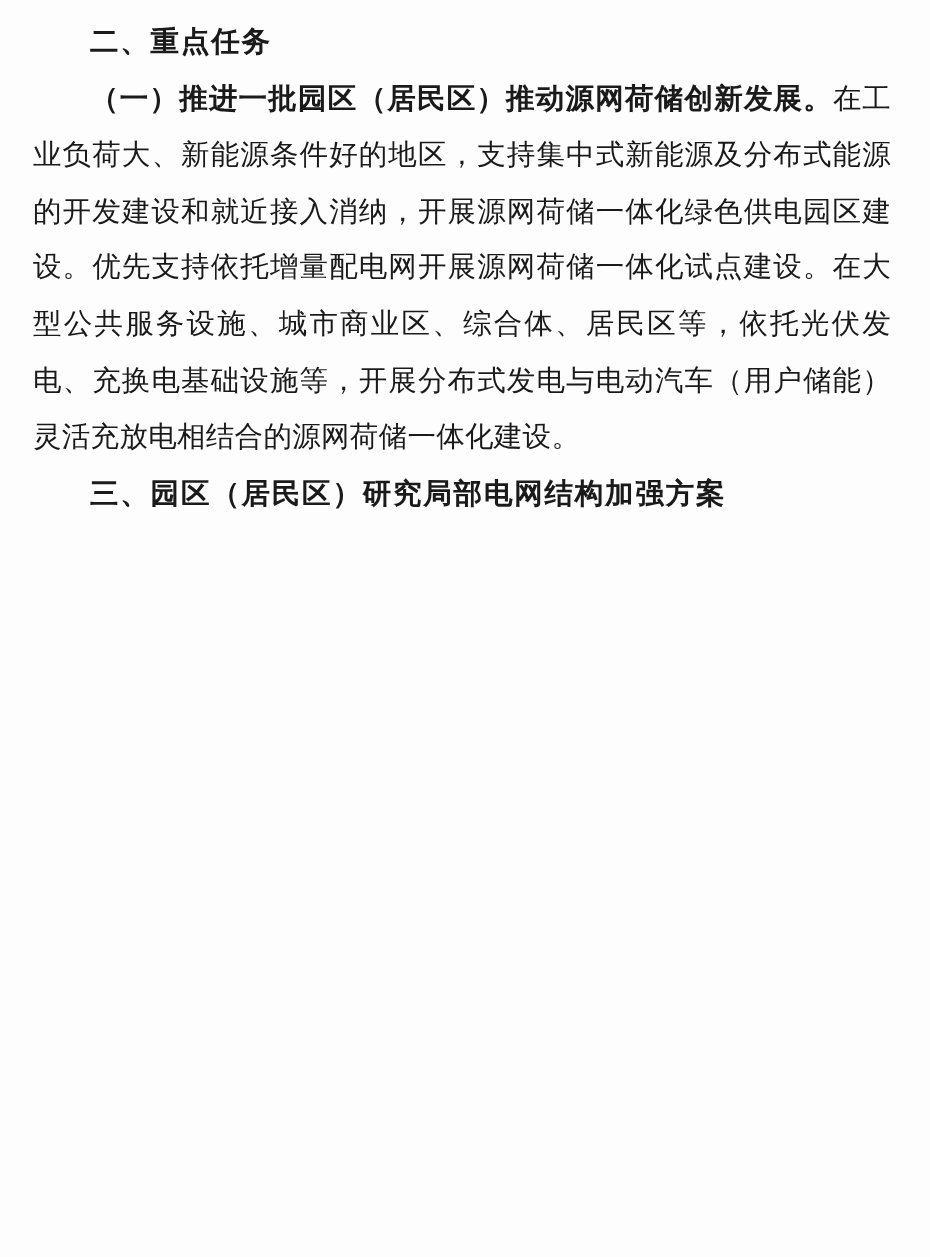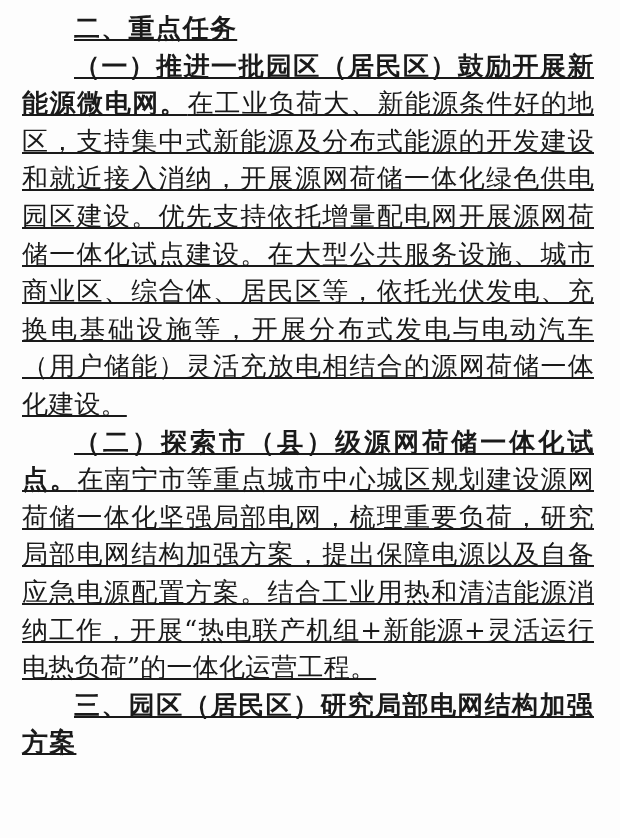--- a/index.html
+++ b/index.html
@@ -16,26 +16,25 @@
   }
   .page {
     position: relative;
     width: 620px;
     height: 838px;
     box-sizing: border-box;
     padding: 10px 26px 0 22px;
     background: #fdfdfd;
   }
   .doc-body {
-    font-size: 26px;
+    font-size: 19px;
     line-height: 37.6px;
     text-align: justify;
     text-justify: inter-ideograph;
     letter-spacing: 0.2px;
-    text-decoration: underline;
   }
   p {
     margin: 0;
     text-indent: 2em;
   }
   .heading {
     font-weight: bold;
     letter-spacing: 1.2px;
   }
   .sub-lead {
@@ -51,21 +50,20 @@
   }
 </style>
 </head>
 <body>
 
 <div class="page">
   <div class="doc-body">
 
     <p class="heading">二、重点任务</p>
 
-    <p><span class="sub-lead">（一）推进一批园区（居民区）鼓励开展新能源微电网。</span><span class="para">在工业负荷大、新能源条件好的地区，支持集中式新能源及分布式能源的开发建设和就近接入消纳，开展源网荷储一体化绿色供电园区建设。优先支持依托增量配电网开展源网荷储一体化试点建设。在大型公共服务设施、城市商业区、综合体、居民区等，依托光伏发电、充换电基础设施等，开展分布式发电与电动汽车（用户储能）灵活充放电相结合的源网荷储一体化建设。</span></p>
+    <p><span class="sub-lead">（一）推进一批园区（居民区）推动源网荷储创新发展。</span><span class="para">在工业负荷大、新能源条件好的地区，支持集中式新能源及分布式能源的开发建设和就近接入消纳，开展源网荷储一体化绿色供电园区建设。优先支持依托增量配电网开展源网荷储一体化试点建设。在大型公共服务设施、城市商业区、综合体、居民区等，依托光伏发电、充换电基础设施等，开展分布式发电与电动汽车（用户储能）灵活充放电相结合的源网荷储一体化建设。</span></p>
 
-    <p><span class="sub-lead">（二）探索市（县）级源网荷储一体化试点。</span><span class="para">在南宁市等重点城市中心城区规划建设源网荷储一体化坚强局部电网，梳理重要负荷，研究局部电网结构加强方案，提出保障电源以及自备应急电源配置方案。结合工业用热和清洁能源消纳工作，开展“热电联产机组+新能源+灵活运行电热负荷”的一体化运营工程。</span></p>
 
 
     <p class="tail-heading">三、园区（居民区）研究局部电网结构加强方案</p>
 
   </div>
 </div>
 
 </body></html>

